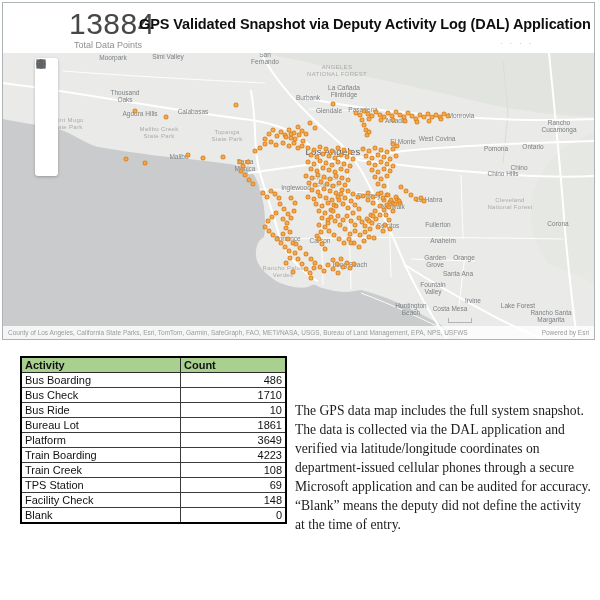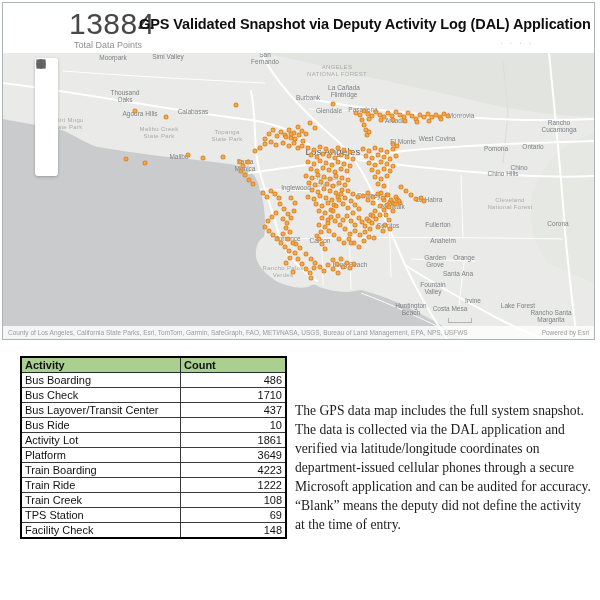--- a/index.html
+++ b/index.html
@@ -660,51 +660,47 @@
   <tbody id="tbody">
       <tr>
         <td class="c-act">Bus Boarding</td>
         <td class="c-cnt">486</td>
       </tr>
       <tr>
         <td class="c-act">Bus Check</td>
         <td class="c-cnt">1710</td>
       </tr>
       <tr>
-        <td class="c-act">Bus Layover/Transit Center</td>
-        <td class="c-cnt">437</td>
-      </tr>
-      <tr>
         <td class="c-act">Bus Ride</td>
         <td class="c-cnt">10</td>
       </tr>
       <tr>
-        <td class="c-act">Activity Lot</td>
+        <td class="c-act">Bureau Lot</td>
         <td class="c-cnt">1861</td>
       </tr>
       <tr>
         <td class="c-act">Platform</td>
         <td class="c-cnt">3649</td>
       </tr>
       <tr>
         <td class="c-act">Train Boarding</td>
         <td class="c-cnt">4223</td>
       </tr>
       <tr>
-        <td class="c-act">Train Ride</td>
-        <td class="c-cnt">1222</td>
-      </tr>
-      <tr>
         <td class="c-act">Train Creek</td>
         <td class="c-cnt">108</td>
       </tr>
       <tr>
         <td class="c-act">TPS Station</td>
         <td class="c-cnt">69</td>
       </tr>
       <tr>
         <td class="c-act">Facility Check</td>
         <td class="c-cnt">148</td>
+      </tr>
+      <tr>
+        <td class="c-act">Blank</td>
+        <td class="c-cnt">0</td>
       </tr>
     </tbody>
 </table>
 
 <div class="note">The GPS data map includes the full system snapshot. The data is collected via the DAL application and verified via latitude/longitude coordinates on department-issued cellular phones through a secure Microsoft application and can be audited for accuracy. “Blank” means the deputy did not define the activity at the time of entry.</div>
 
 </body></html>

